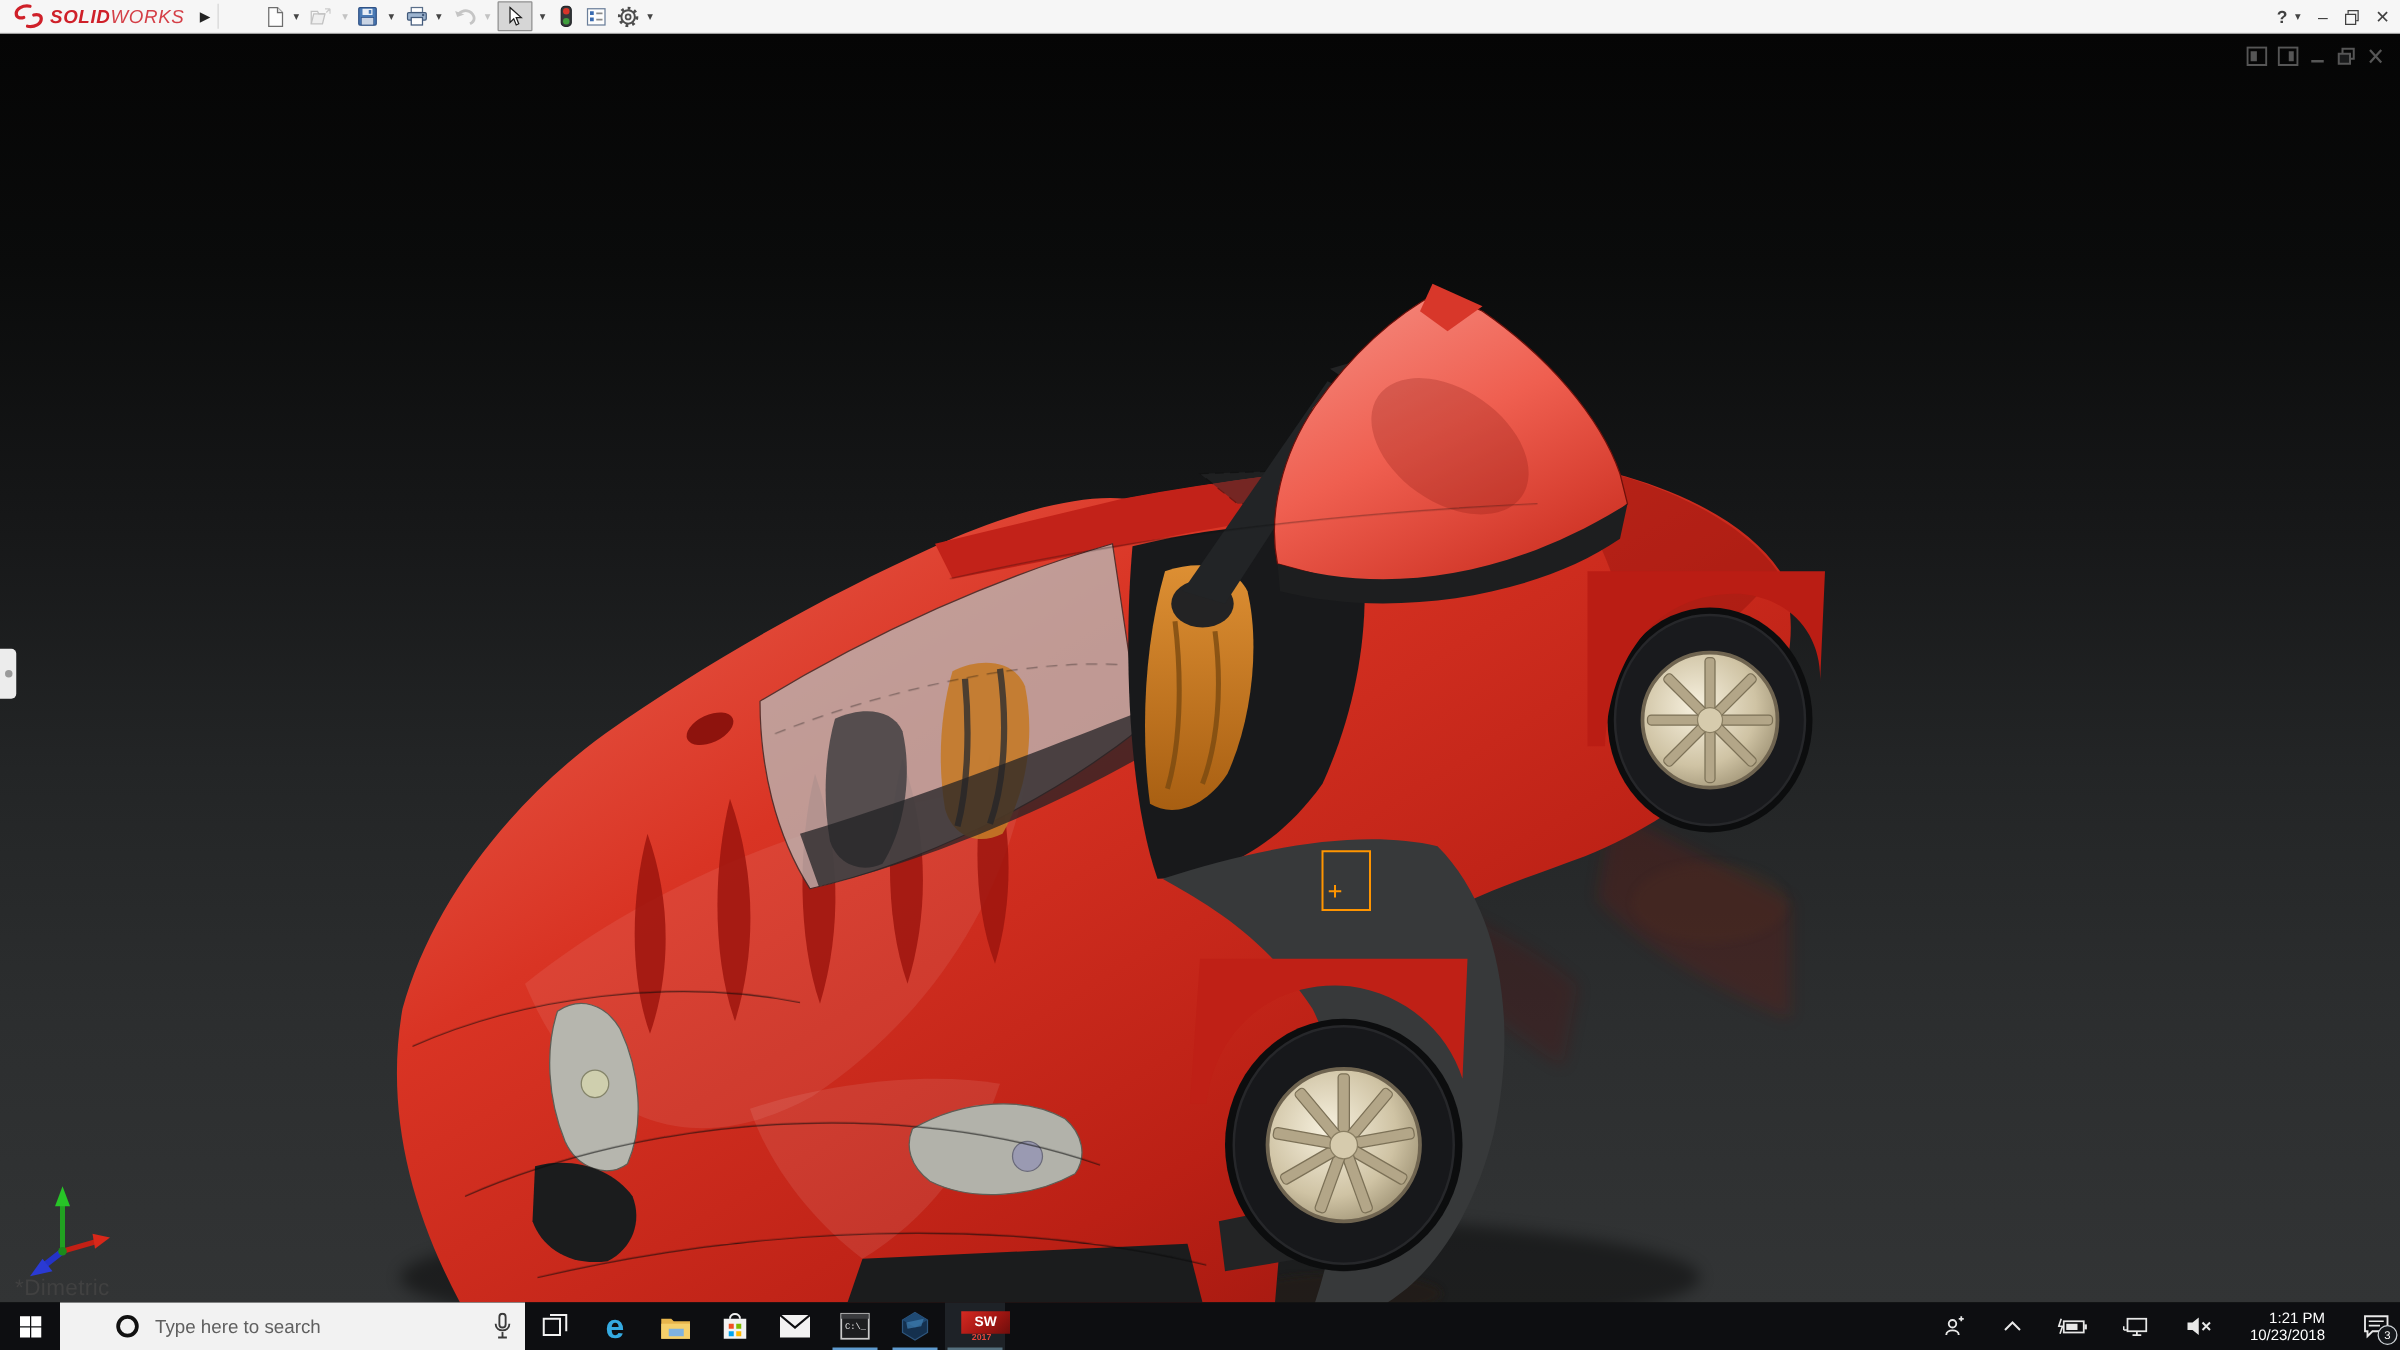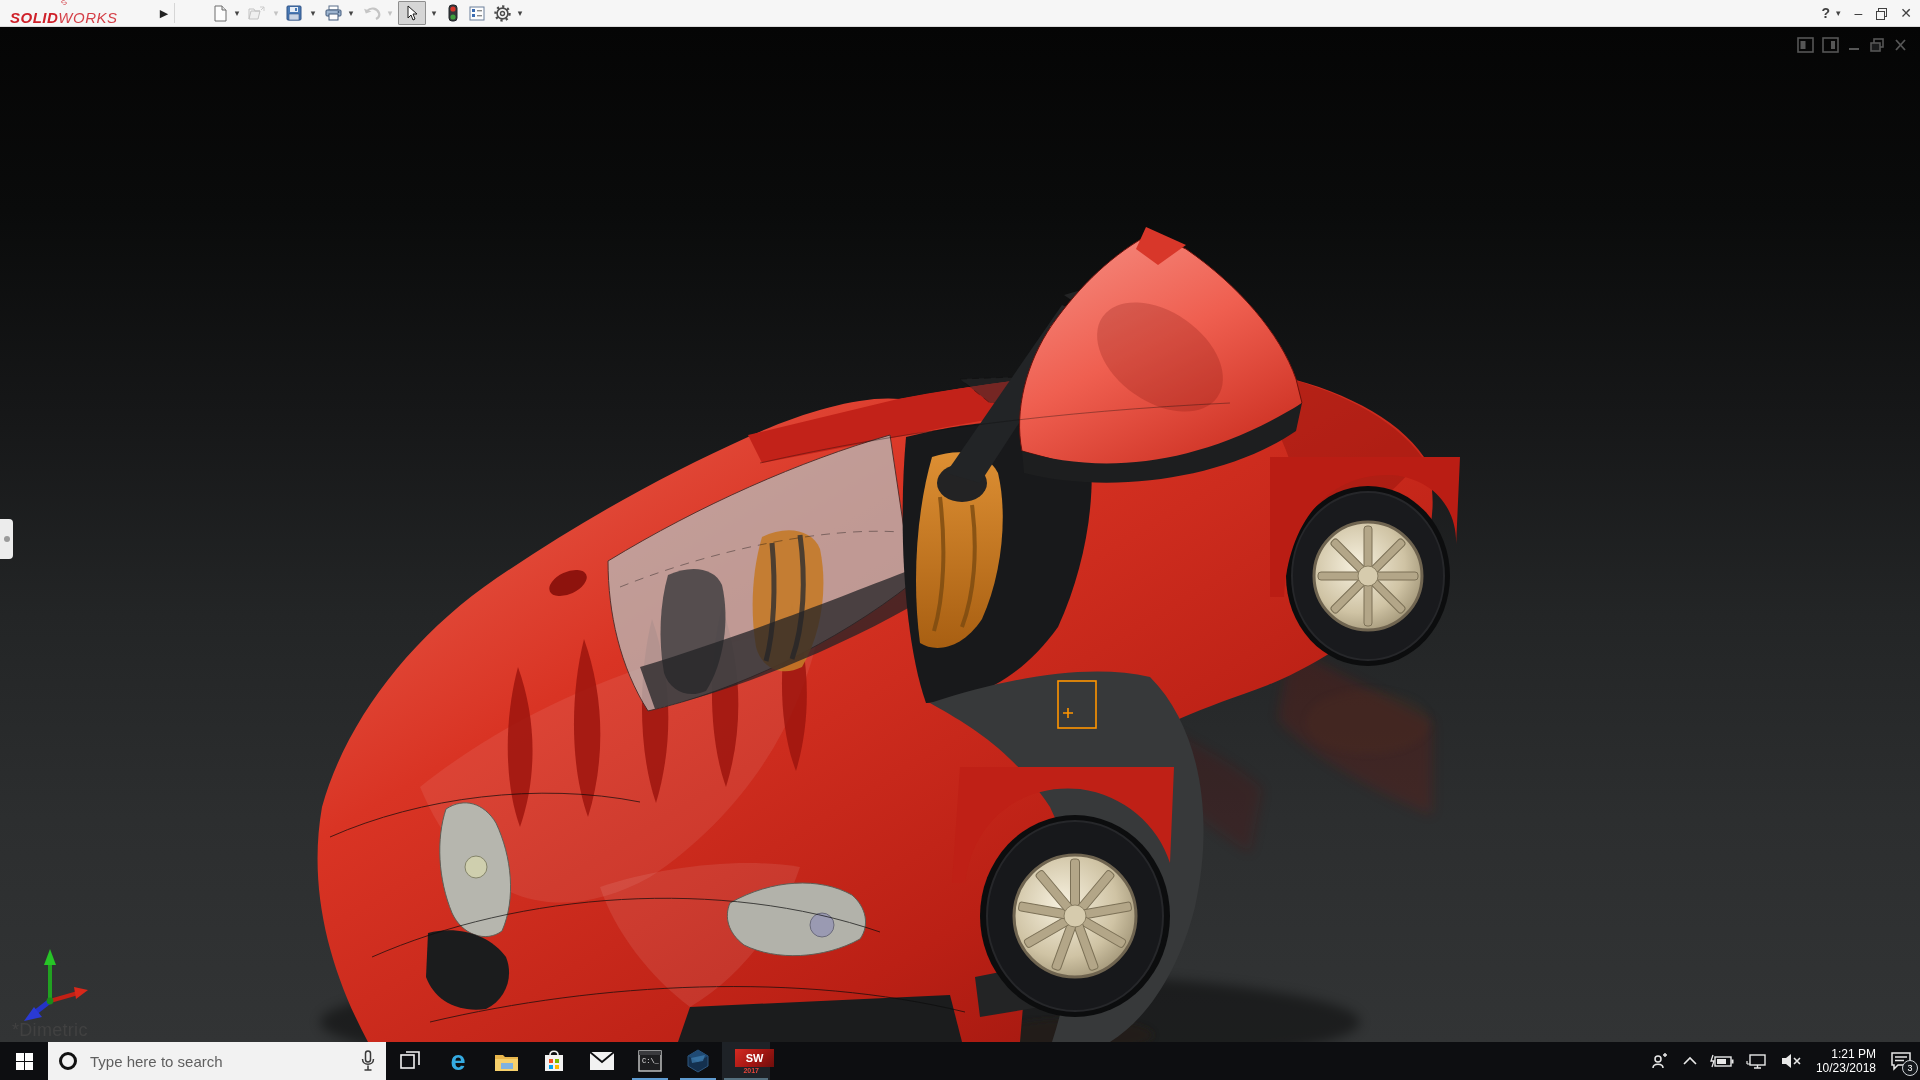--- a/index.html
+++ b/index.html
@@ -2,21 +2,21 @@
 <html><head>
 <meta charset="utf-8">
 <style>
   html,body{margin:0;padding:0;background:#000;}
   .screen{position:relative;width:1920px;height:1080px;overflow:hidden;
           font-family:"Liberation Sans",sans-serif;-webkit-font-smoothing:antialiased;}
 
   
   .titlebar{position:absolute;left:0;top:0;width:1920px;height:26px;
             background:#f6f6f6;border-bottom:1px solid #dcdcdc;}
-  .brand{position:absolute;left:10px;top:0;height:26px;display:flex;align-items:center;gap:4px;flex-direction:column;}
+  .brand{position:absolute;left:10px;top:0;height:26px;display:flex;align-items:center;gap:4px;}
   .brand-text{font-size:15px;letter-spacing:.5px;color:#cf2029;font-style:italic;}
   .brand-text b{font-weight:800;}
   .brand-text span.lt{font-weight:400;opacity:.85;}
   .tb-btn{position:absolute;top:0;height:26px;display:flex;align-items:center;justify-content:center;}
   .caret{font-size:9px;color:#444;line-height:1;}
   .caret.dis{color:#c3c3c3;}
   .tb-sep{position:absolute;left:174px;top:3px;width:1px;height:20px;background:#d6d6d6;}
   .expand{font-size:11px;color:#222;}
   .sel-box{border:1px solid #8f8f8f;background:#d6d6d6;width:26px;height:22px;border-radius:1px;
            display:flex;align-items:center;justify-content:center;}
@@ -38,35 +38,35 @@
               border-radius:0 4px 4px 0;display:flex;align-items:center;justify-content:center;}
   .flyout-dot{width:6px;height:6px;border-radius:50%;background:#9a9a9a;}
   .view-label{position:absolute;left:12px;top:993px;font-size:18px;color:#414141;letter-spacing:.3px;}
   .triad{position:absolute;left:10px;top:912px;}
 
   
   .taskbar{position:absolute;left:0;top:1042px;width:1920px;height:38px;background:#0d0e11;display:flex;align-items:stretch;}
   .start{width:48px;display:flex;align-items:center;justify-content:center;}
   .winlogo{display:grid;grid-template-columns:8px 8px;grid-template-rows:8px 8px;gap:1px;}
   .winlogo i{background:#fff;}
-  .searchbox{width:338px;background:#f2f2f2;display:flex;align-items:center;position:relative;}
+  .searchbox{width:338px;background:#f2f2f2;display:flex;align-items:center;position:relative;padding-left:34px;}
   .cortana{width:18px;height:18px;border-radius:50%;border:3px solid #111;margin-left:11px;box-sizing:border-box;}
   .search-text{margin-left:13px;font-size:15px;color:#5f5f5f;}
   .search-mic{position:absolute;right:10px;top:8px;}
   .tb-apps{display:flex;}
   .app{width:48px;display:flex;align-items:center;justify-content:center;position:relative;}
   .app.running:after{content:"";position:absolute;left:6px;right:6px;bottom:0;height:2px;background:#5f9bd0;}
   .app.active{background:#1e2227;}
   .app.active:after{content:"";position:absolute;left:2px;right:2px;bottom:0;height:2px;background:#55707f;}
   .edge-e{font-size:27px;font-weight:bold;color:#35abe2;line-height:1;}
   .sw-badge{position:relative;width:24px;height:24px;}
   .sw-sq{position:absolute;left:1px;top:0;width:39px;height:18px;background:linear-gradient(135deg,#d42a22 0%,#a31612 55%,#6e0e0c 100%);
          color:#fff;font-weight:bold;font-size:11px;text-align:center;line-height:18px;letter-spacing:0;}
   .sw-yr{position:absolute;right:-1px;bottom:-1px;font-size:7px;font-weight:bold;color:#e8453a;}
-  .tray{margin-left:auto;display:flex;align-items:center;gap:12px;padding-right:8px;}
+  .tray{margin-left:auto;display:flex;align-items:center;gap:28px;padding-right:8px;}
   .tray svg{display:block;}
   .clock{color:#fff;font-size:12px;text-align:right;line-height:14px;margin:0 2px;}
   .badge{position:absolute;right:-6px;bottom:-5px;width:14px;height:14px;border-radius:50%;
          background:#15181c;border:1px solid #cfd4d8;color:#fff;font-size:9px;display:flex;
          align-items:center;justify-content:center;}
   .action-wrap{position:relative;}
 </style>
 </head>
 <body>
 

